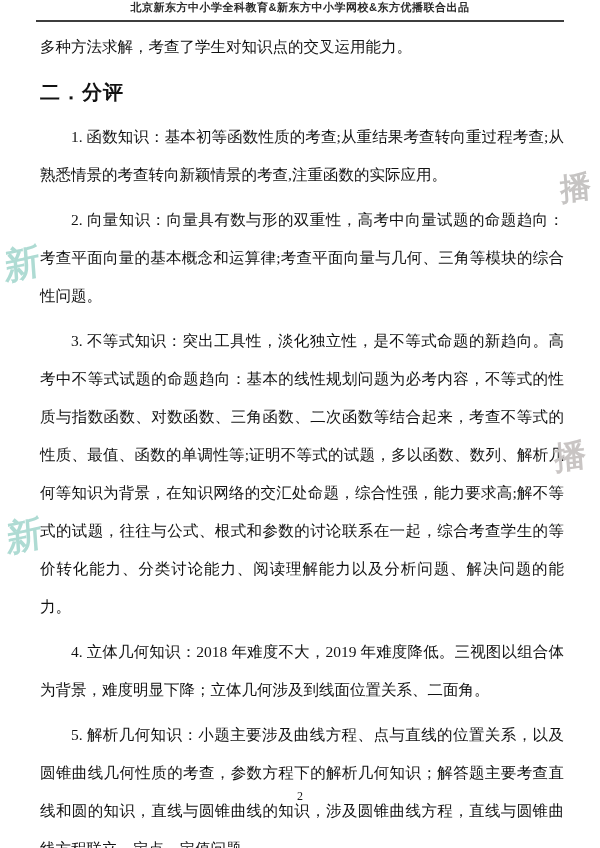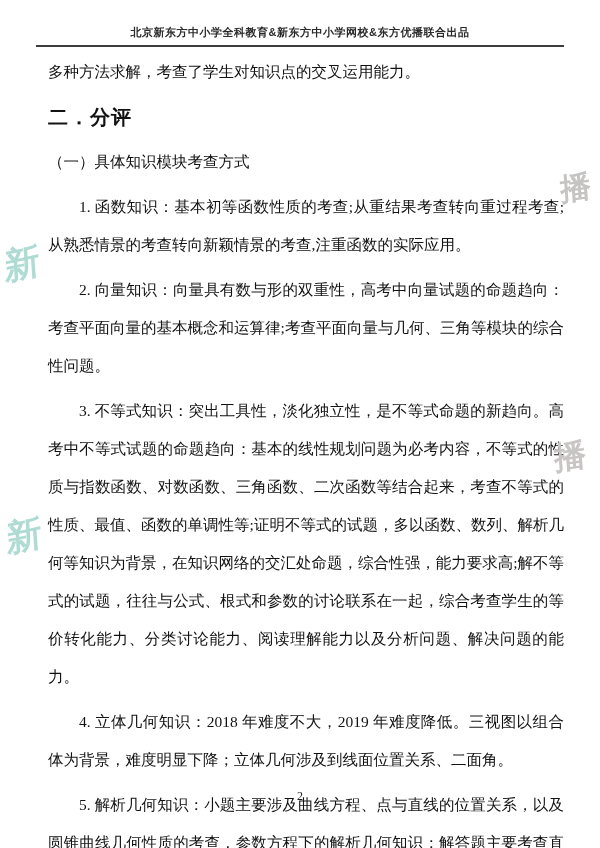--- a/index.html
+++ b/index.html
@@ -7,42 +7,42 @@
   body {
     width: 600px; height: 848px;
     font-family: "Liberation Serif", "DejaVu Serif", serif;
     position: relative; overflow: hidden;
   }
   .page {
     position: relative;
     width: 600px; height: 848px;
     background: #ffffff;
   }
-  .header { padding-top: 25px; }
+  .header { }
   .header-text {
     text-align: center;
     font-size: 11px;
     letter-spacing: 0.5px;
     color: #2b2b2b;
     font-family: "Liberation Sans", "DejaVu Sans", sans-serif;
     font-weight: bold;
   }
   .header-rule {
     margin: 5px 36px 0 36px;
     border-top: 2px solid #3d3d3d;
   }
   .body-col {
     margin: 6px 36px 0 36px;
     font-size: 15.5px;
     line-height: 38px;
     color: #121212;
     text-align: justify;
     text-justify: inter-ideograph;
   }
-  .body-col p { margin: 0 0 7px 12px; }
+  .body-col p { margin: 0 0 7px 4px; }
   .intro-line { text-indent: 0; }
   .sec-heading {
     font-weight: bold;
     font-size: 20px;
     margin: 0 0 7px 0;
     letter-spacing: 1px;
   }
   .subsec-heading { margin: 0 0 7px 0; }
   .para { text-indent: 2em; }
   .page-number {
@@ -94,21 +94,20 @@
   <div class="header">
     <div class="header-text">北京新东方中小学全科教育&amp;新东方中小学网校&amp;东方优播联合出品</div>
     <div class="header-rule"></div>
   </div>
 
   <div class="body-col">
     <p class="intro-line">多种方法求解，考查了学生对知识点的交叉运用能力。</p>
 
     <p class="sec-heading">二．分评</p>
 
-    <p class="subsec-heading">（一）具体知识模块考查方式</p>
 
     <p class="para">1. 函数知识：基本初等函数性质的考查;从重结果考查转向重过程考查;从熟悉情景的考查转向新颖情景的考查,注重函数的实际应用。</p>
 
     <p class="para">2. 向量知识：向量具有数与形的双重性，高考中向量试题的命题趋向：考查平面向量的基本概念和运算律;考查平面向量与几何、三角等模块的综合性问题。</p>
 
     <p class="para">3. 不等式知识：突出工具性，淡化独立性，是不等式命题的新趋向。高考中不等式试题的命题趋向：基本的线性规划问题为必考内容，不等式的性质与指数函数、对数函数、三角函数、二次函数等结合起来，考查不等式的性质、最值、函数的单调性等;证明不等式的试题，多以函数、数列、解析几何等知识为背景，在知识网络的交汇处命题，综合性强，能力要求高;解不等式的试题，往往与公式、根式和参数的讨论联系在一起，综合考查学生的等价转化能力、分类讨论能力、阅读理解能力以及分析问题、解决问题的能力。</p>
 
     <p class="para">4. 立体几何知识：2018 年难度不大，2019 年难度降低。三视图以组合体为背景，难度明显下降；立体几何涉及到线面位置关系、二面角。</p>
 
     <p class="para">5. 解析几何知识：小题主要涉及曲线方程、点与直线的位置关系，以及圆锥曲线几何性质的考查，参数方程下的解析几何知识；解答题主要考查直线和圆的知识，直线与圆锥曲线的知识，涉及圆锥曲线方程，直线与圆锥曲线方程联立，定点、定值问题。</p>

